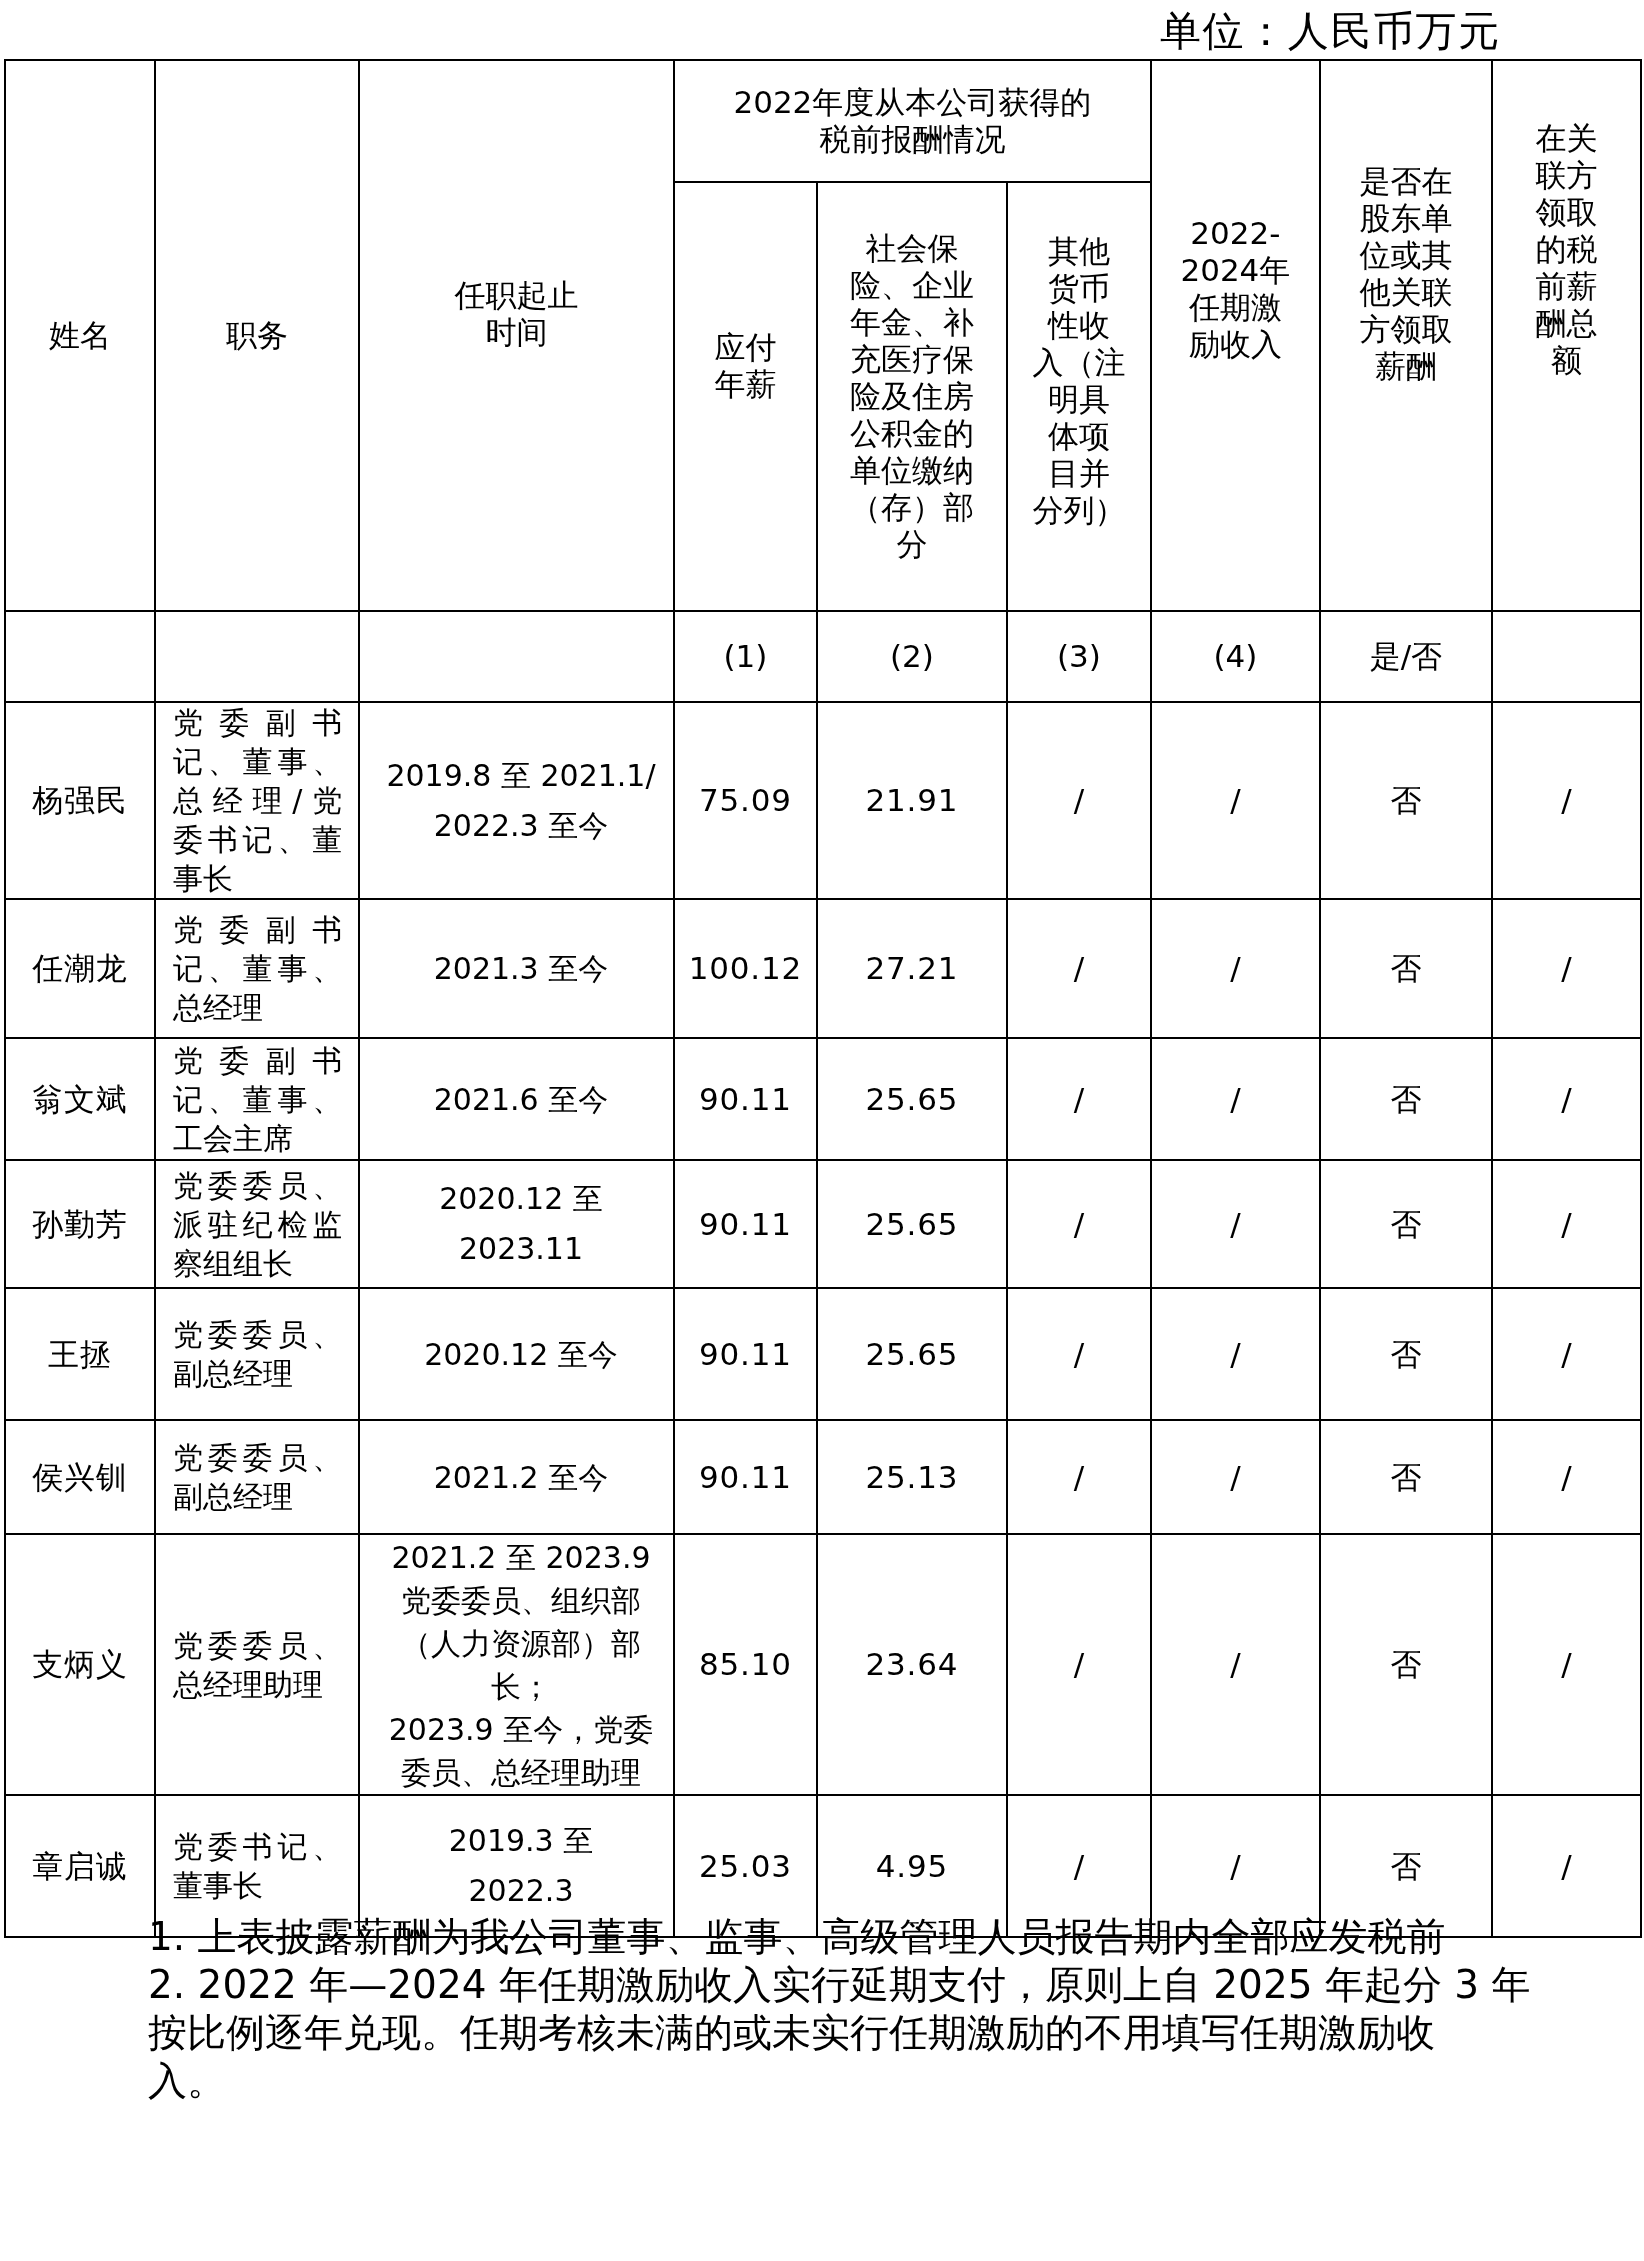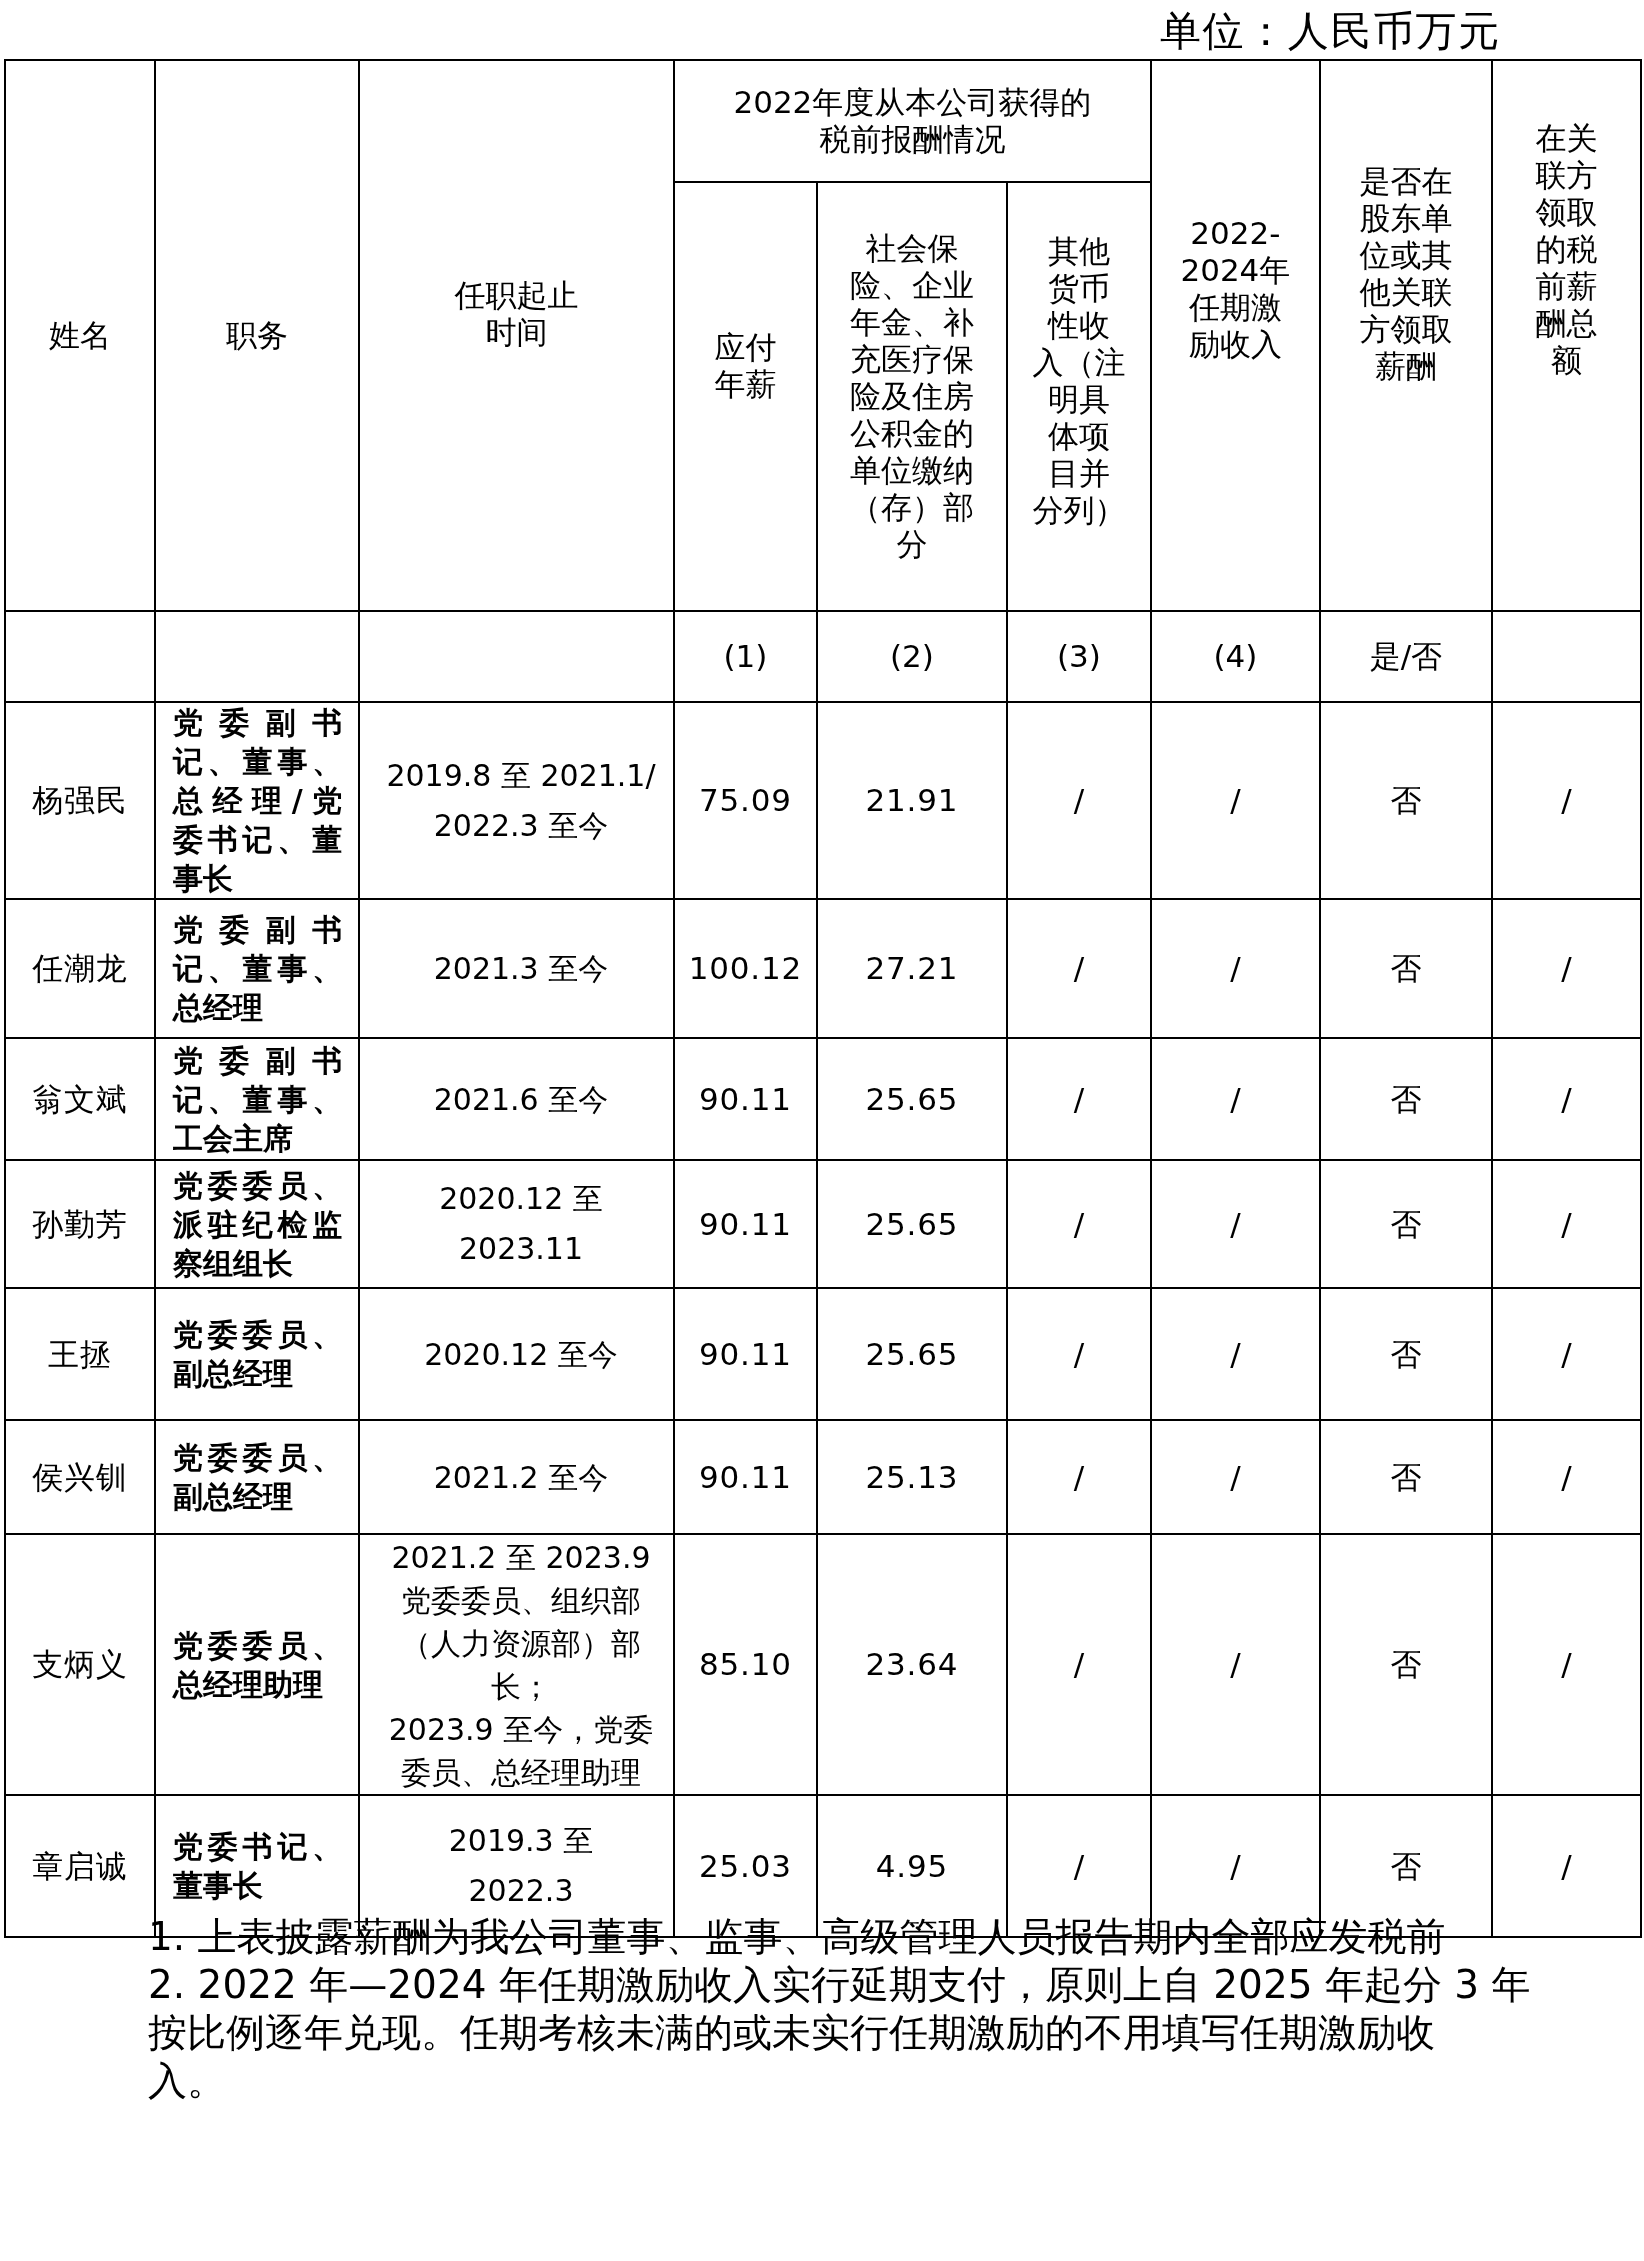--- a/index.html
+++ b/index.html
@@ -21,21 +21,20 @@
       font-size: 31px; line-height: 37px; overflow: hidden;
     }
     .hdr { font-size: 32px; line-height: 37px; }
     .hdr .txt { display: inline-block; }
     .idx { font-size: 31px; }
     .name { font-size: 31px; letter-spacing: 0.8px; }
     .pos {
       text-align: left !important; padding: 0 15.6px 0 17px !important;
       font-size: 30px !important; line-height: 39px !important;
       text-align-last: left;
-      font-weight: bold;
     }
     .pos .line { display: block; text-align: justify; text-align-last: justify; }
     .pos .line.last { text-align-last: left; }
     .term { text-align: center; padding: 0 7.8px 0 17px !important; font-size: 30px !important; line-height: 39px !important; }
     .term .line { display: block; white-space: nowrap; }
     .term.spaced .line { line-height: 50px; }
     .num { font-size: 30px; letter-spacing: 0.8px; }
     .slash { font-size: 31px; }
     .notes {
       position: absolute; left: 148px; top: 1913px; width: 1358px;

